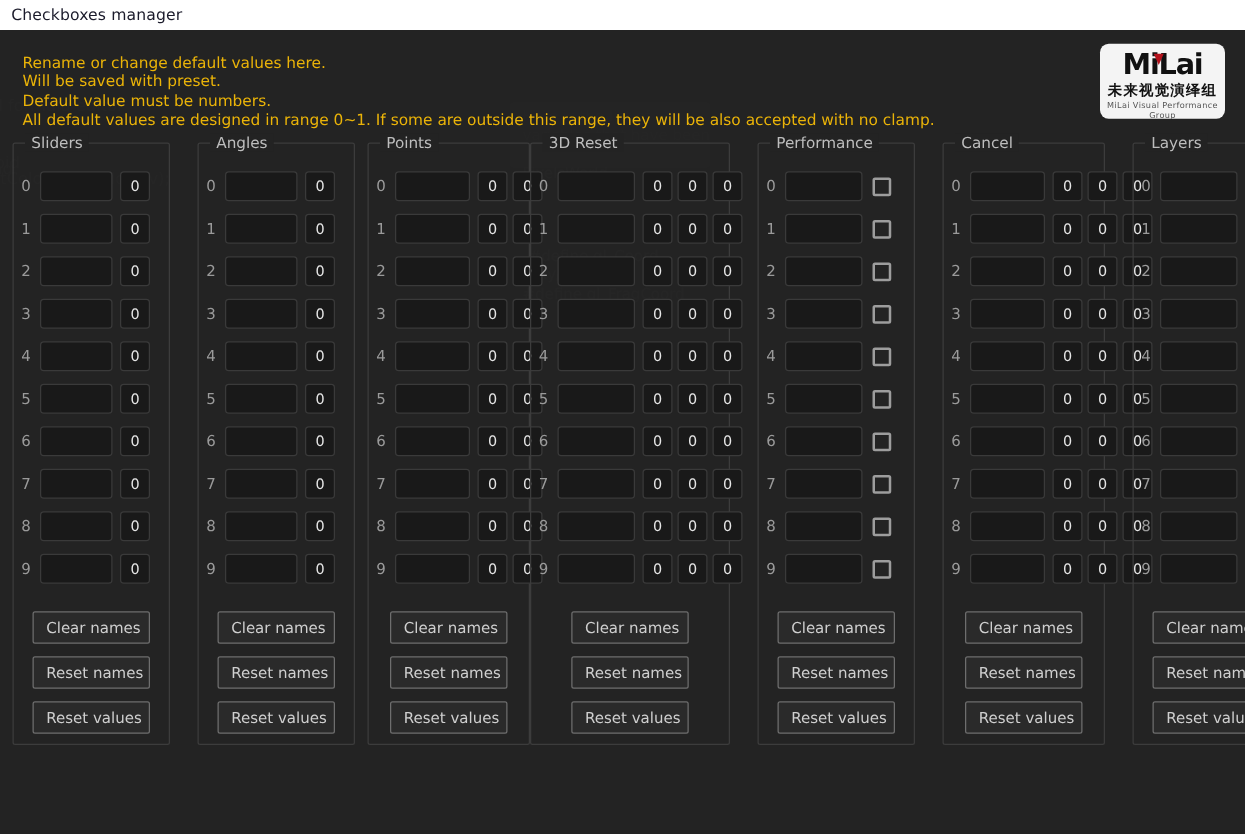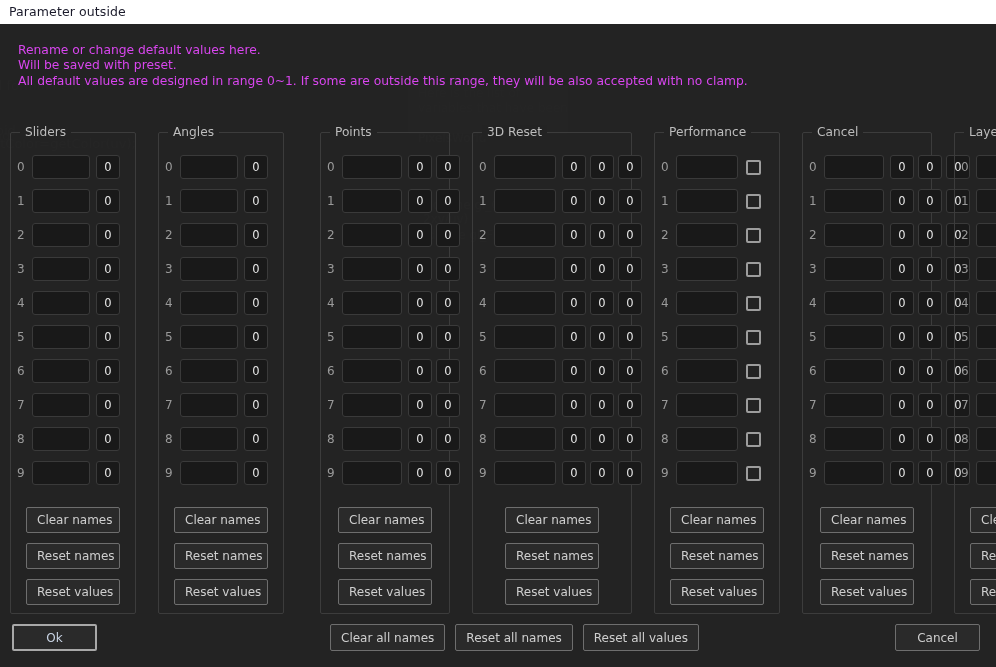--- a/index.html
+++ b/index.html
@@ -74,21 +74,21 @@
 
   
   .instructions {
     position: absolute;
     left: 18px;
     top: 19px;
     line-height: 15.4px;
   }
   .instructions div {
     font-size: 12.3px;
-    color: #d946ef;
+    color: #eab308;
     white-space: nowrap;
   }
 
   
   .logo {
     position: absolute;
     right: 16px;
     top: 11px;
     width: 100px;
     height: 60px;
@@ -133,21 +133,21 @@
     font-size: 6.5px;
     color: #555;
     letter-spacing: 0.3px;
     line-height: 8px;
   }
 
   
   .columns {
     position: absolute;
     left: 10px;
-    top: 108px;
+    top: 90px;
     width: 976px;
     height: 486px;
     display: flex;
     align-items: flex-start;
   }
 
   .group {
     position: relative;
     height: 482px;
     border: 1px solid #3c3c3c;
@@ -312,31 +312,38 @@
     <div class="bg-text" style="left:418px; top:86px; font-size:12px;">Here is the list of</div>
     <div class="bg-text" style="left:418px; top:101px; font-size:12px;">variables that have been</div>
     <div class="bg-text" style="left:418px; top:131px; font-size:12px;">PixelsWorld</div>
     <div class="bg-text" style="left:423px; top:198px; font-size:12px;">#define gl_Coord</div>
     <div class="bg-text" style="left:423px; top:212px; font-size:12px;">2xy/uv)</div>
     <div class="bg-text" style="left:418px; top:228px; font-size:12px;">#define gl_FragCoord</div>
     <div class="bg-dim" style="left:375px; top:34px; width:215px; height:525px;"></div>
   </div>
 
   <div class="titlebar">
-    <div class="titlebar-text">Parameter outside</div>
+    <div class="titlebar-text">Checkboxes manager</div>
   </div>
 
   <div class="dialog">
 
     <div class="instructions">
       <div>Rename or change default values here.</div>
       <div>Will be saved with preset.</div>
+      <div>Default value must be numbers.</div>
       <div>All default values are designed in range 0~1. If some are outside this range, they will be also accepted with no clamp.</div>
     </div>
 
+    <div class="logo">
+      <div class="logo-mark">MiLai</div>
+      <div class="logo-accent"></div>
+      <div class="logo-cn">未来视觉演绎组</div>
+      <div class="logo-en">MiLai Visual Performance Group</div>
+    </div>
 
     <div class="columns" id="columns">
         <div class="group g-sliders" style="width: 126px; margin-right: 22px;">
           <div class="group-title">Sliders</div>
           <div class="rows">
             <div class="row">
               <span class="idx">0</span>
               <input class="name-input" type="text" style="">
               <input class="val-input" type="text" value="0" style="">
             </div>
@@ -385,21 +392,21 @@
               <input class="name-input" type="text" style="">
               <input class="val-input" type="text" value="0" style="">
             </div>
           </div>
           <div class="grp-buttons">
             <button class="btn">Clear names</button>
             <button class="btn">Reset names</button>
             <button class="btn">Reset values</button>
           </div>
         </div>
-        <div class="group g-angles" style="width: 126px; margin-right: 36px;">
+        <div class="group g-angles" style="width: 126px; margin-right: 10px;">
           <div class="group-title">Angles</div>
           <div class="rows">
             <div class="row">
               <span class="idx">0</span>
               <input class="name-input" type="text" style="">
               <input class="val-input" type="text" value="0" style="">
             </div>
             <div class="row">
               <span class="idx">1</span>
               <input class="name-input" type="text" style="">
@@ -445,21 +452,21 @@
               <input class="name-input" type="text" style="">
               <input class="val-input" type="text" value="0" style="">
             </div>
           </div>
           <div class="grp-buttons">
             <button class="btn">Clear names</button>
             <button class="btn">Reset names</button>
             <button class="btn">Reset values</button>
           </div>
         </div>
-        <div class="group g-points" style="width: 130px; margin-right: 22px;">
+        <div class="group g-points" style="width: 130px; ">
           <div class="group-title">Points</div>
           <div class="rows">
             <div class="row">
               <span class="idx">0</span>
               <input class="name-input" type="text" style="">
               <input class="val-input" type="text" value="0" style="">
               <input class="val-input" type="text" value="0" style="">
             </div>
             <div class="row">
               <span class="idx">1</span>
@@ -787,24 +794,15 @@
             </div>
           </div>
           <div class="grp-buttons">
             <button class="btn">Clear names</button>
             <button class="btn">Reset names</button>
             <button class="btn">Reset values</button>
           </div>
         </div>
       </div>
 
-    <div class="footer">
-      <button class="btn-ok">Ok</button>
-      <div class="footer-center">
-        <button class="btn">Clear all names</button>
-        <button class="btn">Reset all names</button>
-        <button class="btn">Reset all values</button>
-      </div>
-      <button class="btn-cancel">Cancel</button>
-    </div>
 
   </div>
 </div>
 
 </body></html>

